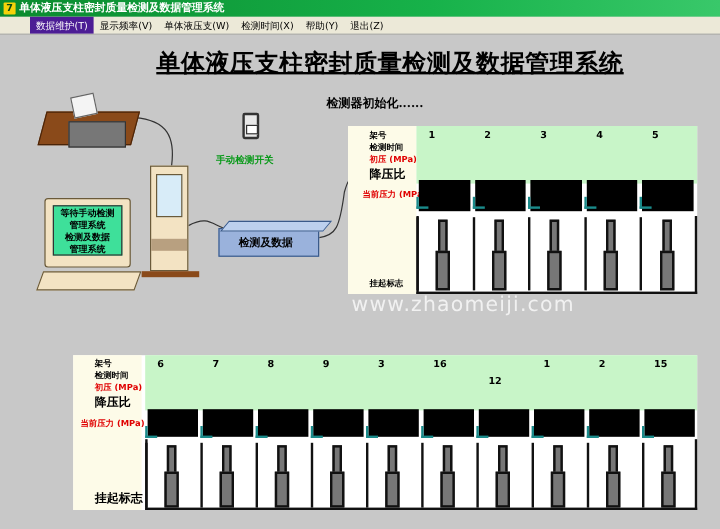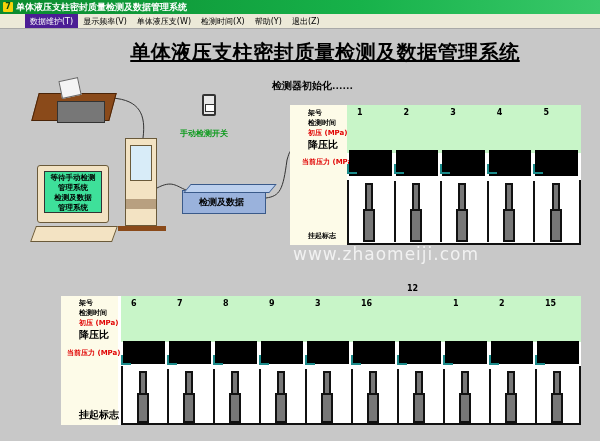--- a/index.html
+++ b/index.html
@@ -230,21 +230,21 @@
       <div style="position:absolute; left:0; top:28px; width:2px; height:54px; background:#111;"></div>
     </div>
     <div class="col-num" style="left: 361px; top: 299px;">16</div>
     <div class="cell" style="left: 351px; top: 341px; width: 46px; height: 82px;">
       <div class="head" style="width:42px; height:23px;"></div>
       <div class="teal"></div>
       <div class="rod thin" style="top:30px; height:25px; left:18px;"></div>
       <div class="rod" style="top:52px; height:30px; left:16px;"></div>
       <div style="position:absolute; left:0; top:28px; width:2px; height:54px; background:#111;"></div>
     </div>
-    <div class="col-num" style="left: 407px; top: 284px;">12</div>
+    <div class="col-num" style="left: 407px; top: 313px;">12</div>
     <div class="cell" style="left: 397px; top: 341px; width: 46px; height: 82px;">
       <div class="head" style="width:42px; height:23px;"></div>
       <div class="teal"></div>
       <div class="rod thin" style="top:30px; height:25px; left:18px;"></div>
       <div class="rod" style="top:52px; height:30px; left:16px;"></div>
       <div style="position:absolute; left:0; top:28px; width:2px; height:54px; background:#111;"></div>
     </div>
     <div class="col-num" style="left: 453px; top: 299px;">1</div>
     <div class="cell" style="left: 443px; top: 341px; width: 46px; height: 82px;">
       <div class="head" style="width:42px; height:23px;"></div>

